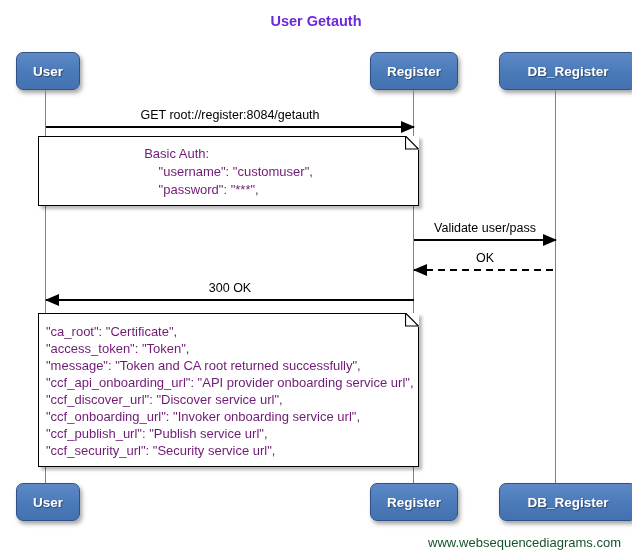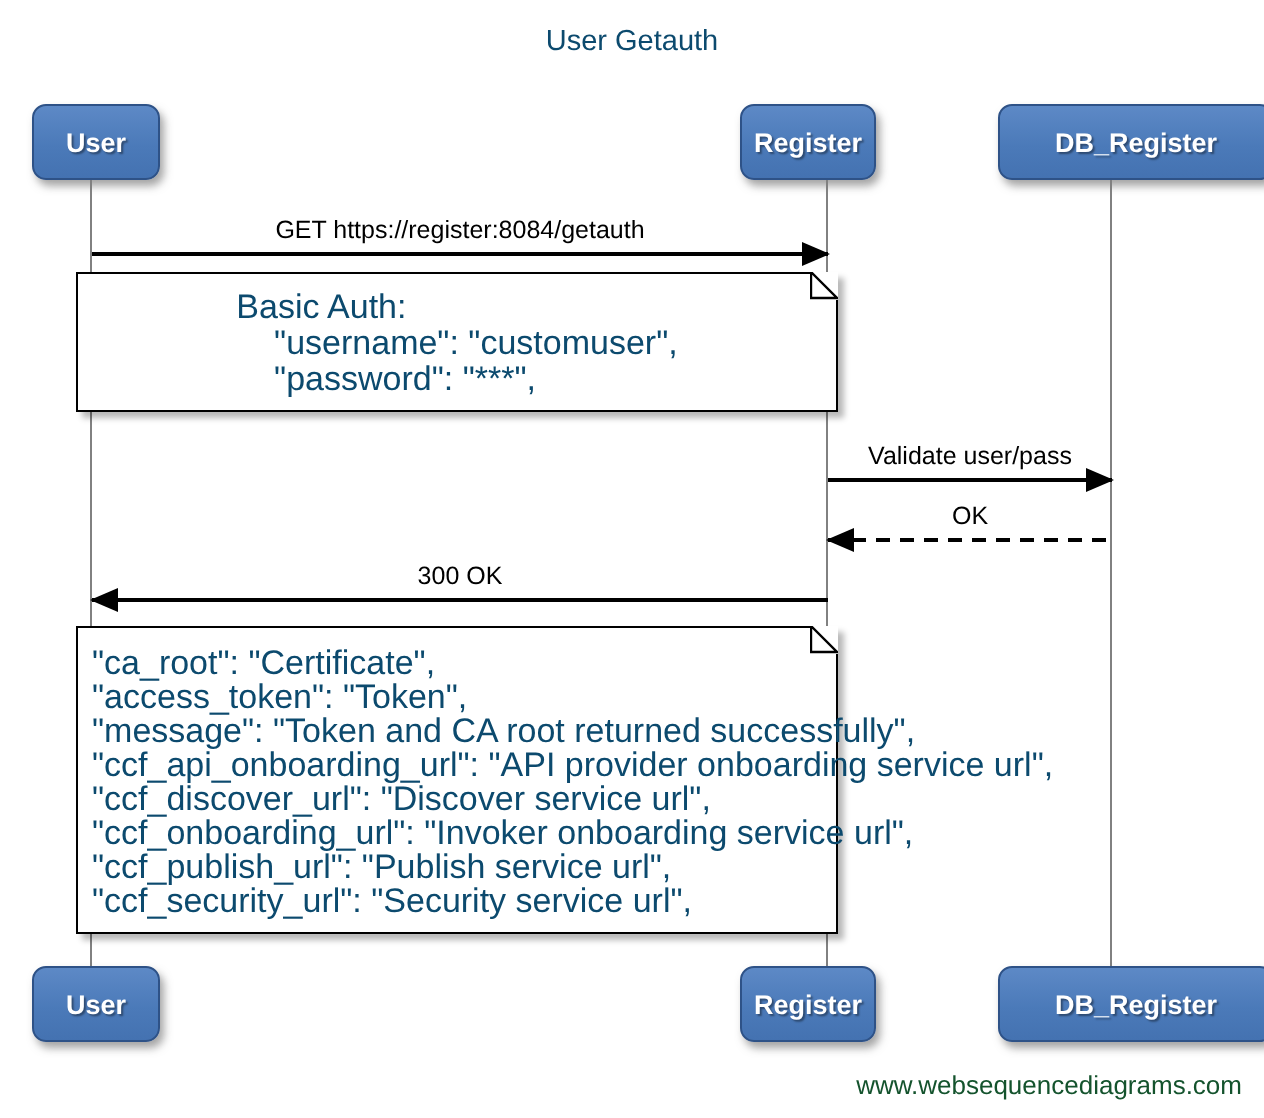--- a/index.html
+++ b/index.html
@@ -15,22 +15,22 @@
     background: #ffffff;
     overflow: hidden;
   }
   .diagram-title {
     position: absolute;
     top: 13px;
     left: 0;
     width: 632px;
     text-align: center;
     font-size: 14.5px;
-    font-weight: normal;
-    color: #0c4a6e;
+    font-weight: bold;
+    color: #6d28d9;
   }
   .actor {
     position: absolute;
     height: 38px;
     box-sizing: border-box;
     background: linear-gradient(180deg, #5d89c6 0%, #4b7ab9 55%, #4472b1 100%);
     border: 1px solid #2e5287;
     border-radius: 7px;
     box-shadow: 2px 3px 4px rgba(90,90,90,0.55);
     display: flex;
@@ -38,21 +38,21 @@
     justify-content: center;
   }
   .actor-label {
     color: #ffffff;
     font-weight: bold;
     font-size: 13.5px;
     text-shadow: 1px 1px 1px rgba(0,0,0,0.4);
     white-space: nowrap;
   }
   .actor.user    { left: 16px;  width: 64px; }
-  .actor.reg     { left: 370px; width: 68px; }
+  .actor.reg     { left: 370px; width: 88px; }
   .actor.db      { left: 499px; width: 138px; }
   .actor.top-row { top: 52px; }
   .actor.bot-row { top: 483px; }
 
   .lifeline {
     position: absolute;
     top: 90px;
     width: 1px;
     height: 393px;
     background: #818181;
@@ -121,22 +121,22 @@
     text-align: left;
   }
   .note-text-left {
     position: absolute;
     top: 9px;
     left: 7px;
     text-align: left;
   }
   .note-line {
     white-space: pre;
-    font-size: 17px;
-    color: #0c4a6e;
+    font-size: 13px;
+    color: #701a75;
   }
   .note1 .note-line { line-height: 18px; }
   .note2 .note-line { line-height: 17px; }
   .note1 { top: 136px; height: 70px; }
   .note2 { top: 313px; height: 154px; }
 
   .watermark {
     position: absolute;
     top: 535px;
     right: 11px;
@@ -160,21 +160,21 @@
   </div>
   <div class="actor db top-row">
     <span class="actor-label">DB_Register</span>
   </div>
 
   <div class="lifeline user"></div>
   <div class="lifeline reg"></div>
   <div class="lifeline db"></div>
 
   <div class="msg" style="left:46px; top:108px; width:368px;">
-    <div class="msg-label">GET https://register:8084/getauth</div>
+    <div class="msg-label">GET root://register:8084/getauth</div>
     <div class="msg-line solid">
       <div class="arrowhead right"></div>
     </div>
   </div>
 
   <div class="note note1">
     <svg class="note-fold" width="14" height="14" viewBox="0 0 14 14">
       <rect width="14" height="14" fill="#ffffff"></rect>
       <path d="M0.5 0 L13.5 13 L0.5 13 Z" fill="#ffffff" stroke="#000000" stroke-width="1.2"></path>
     </svg>

